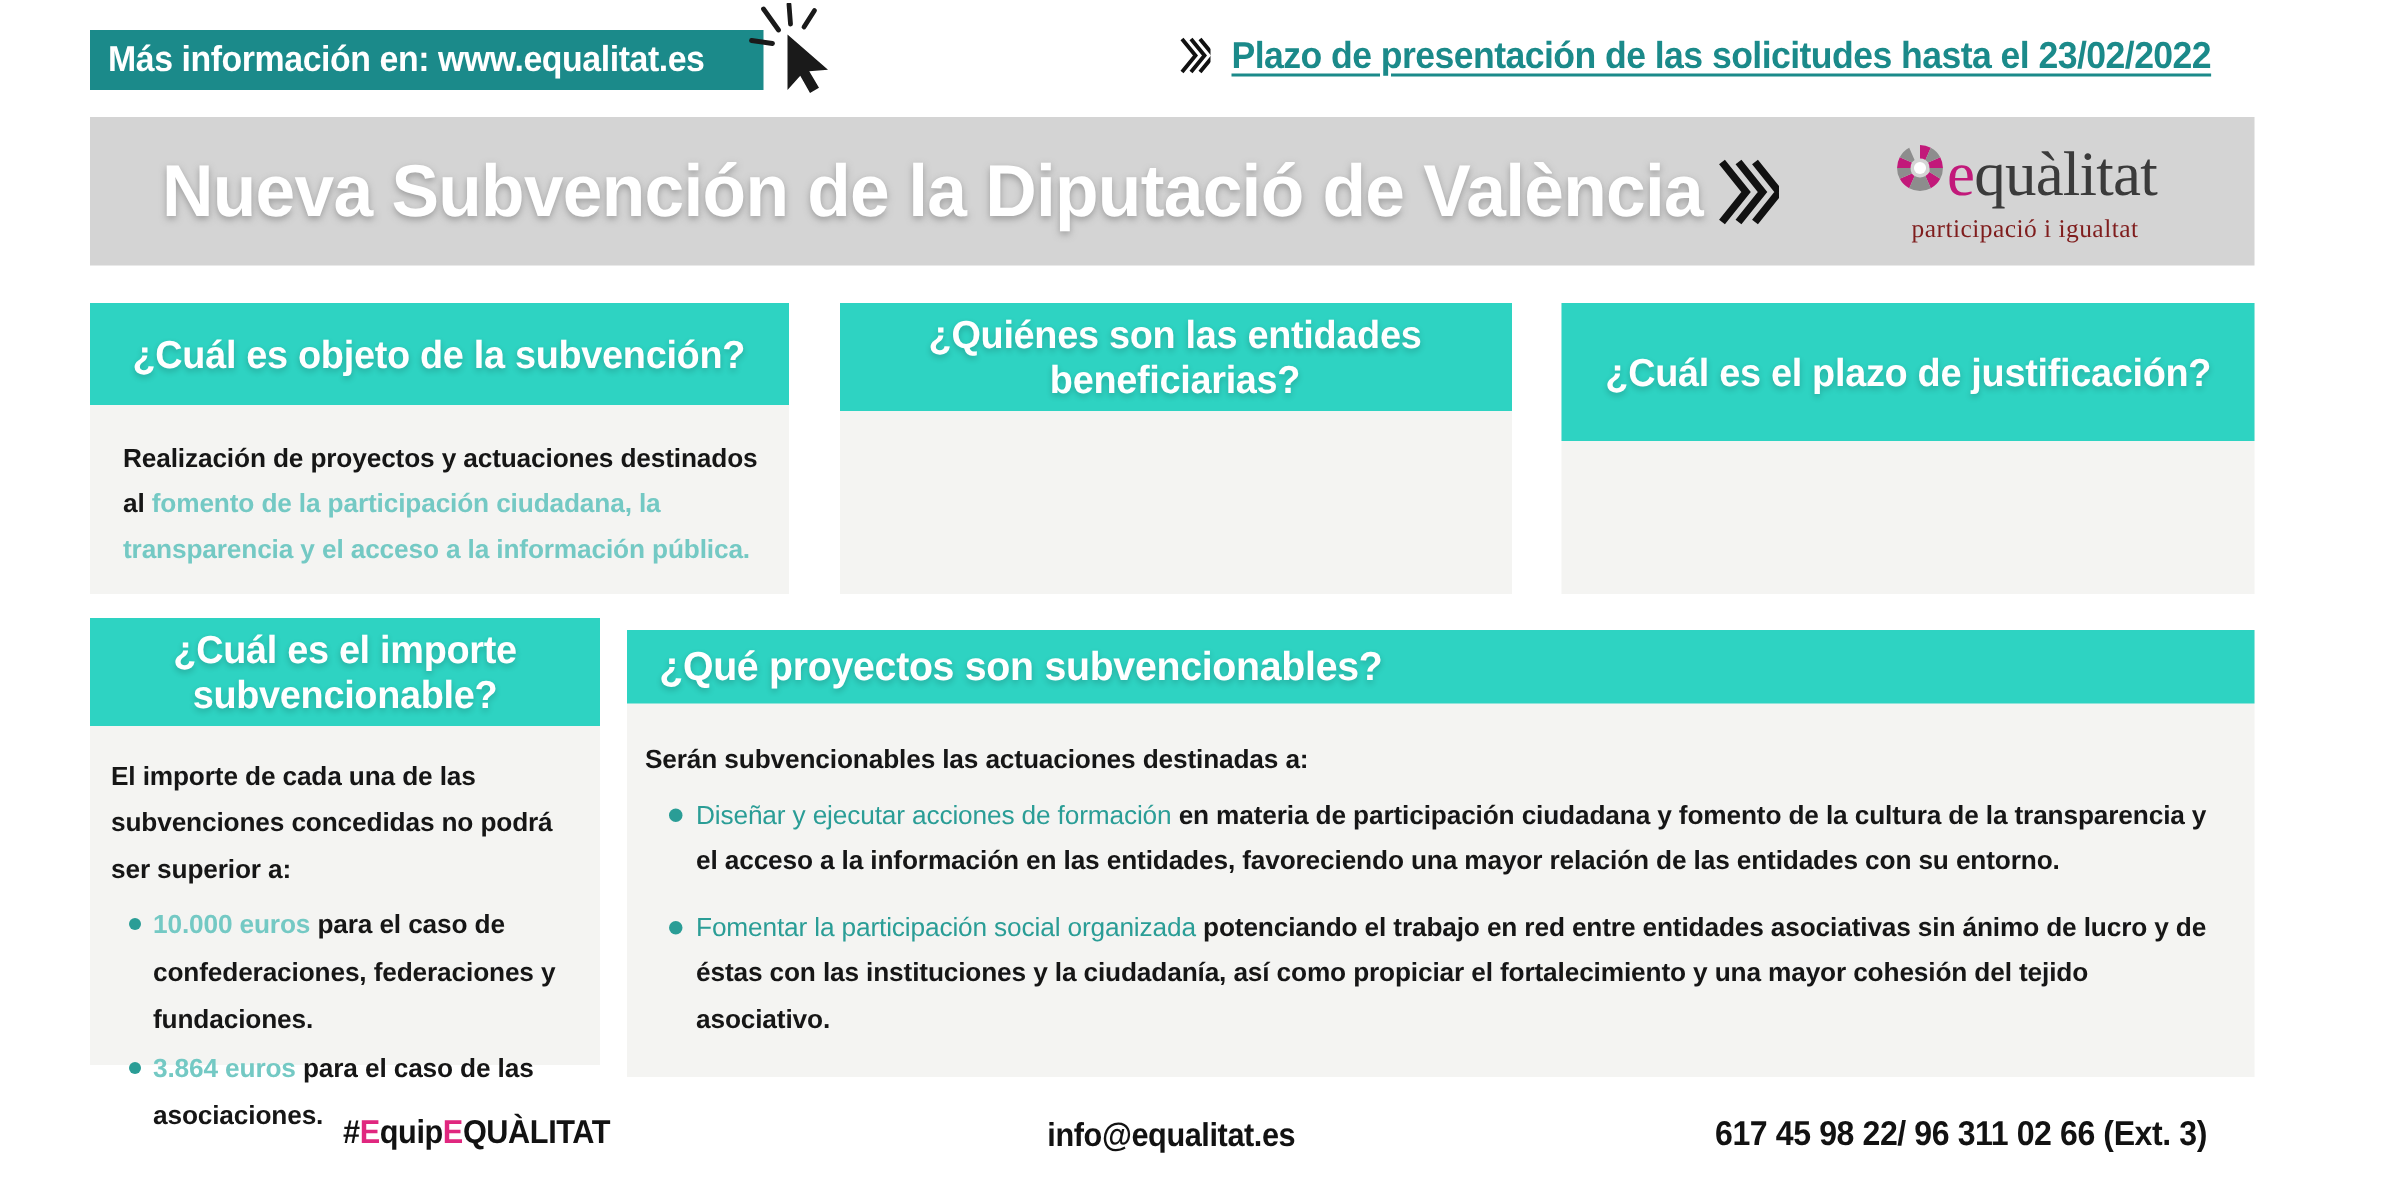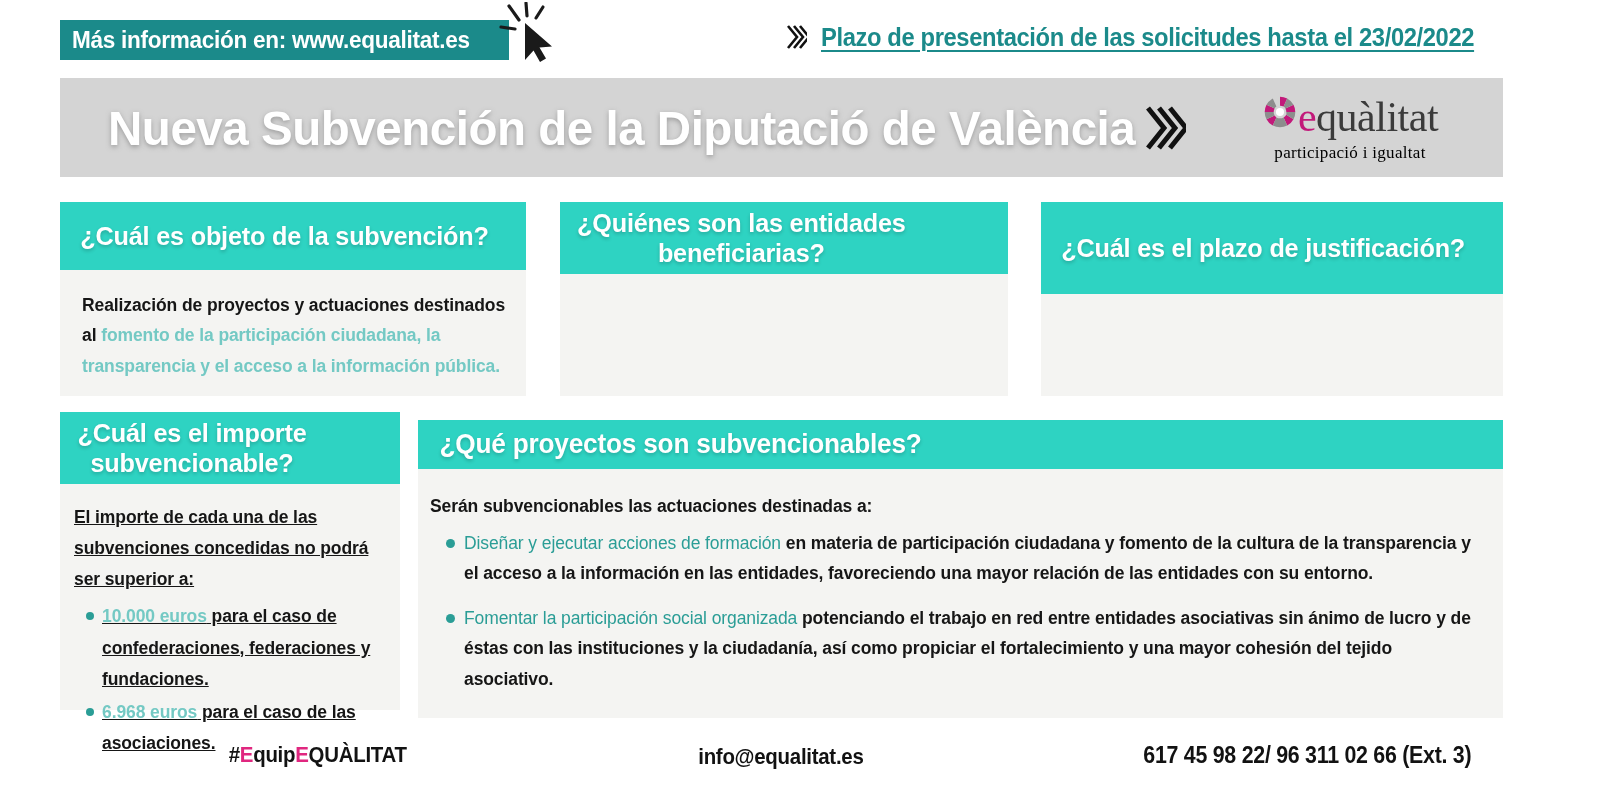--- a/index.html
+++ b/index.html
@@ -134,37 +134,37 @@
     font-family: "Liberation Serif", "DejaVu Serif", serif;
     font-size: 42px;
     letter-spacing: -0.5px;
     line-height: 1;
     color: #3b3b3b;
   }
   .logo-word .e { color: #c2197a; }
   .logo-sub {
     font-family: "Liberation Serif", "DejaVu Serif", serif;
     font-size: 17px;
-    color: #000000;
+    color: #7f1d1d;
     letter-spacing: 0.3px;
     margin-top: 2px;
   }
 
   
   .card {
     position: absolute;
     background: #f4f4f2;
     display: flex;
     flex-direction: column;
   }
   .card-head {
     background: #2ed3c2;
     display: flex;
     align-items: center;
-    justify-content: flex-start;
+    justify-content: center;
     text-align: center;
     padding: 8px 14px;
   }
   .card-head-text {
     color: #ffffff;
     font-size: 26px;
     font-weight: bold;
     line-height: 1.16;
     letter-spacing: -0.2px;
     text-shadow: 0 2px 4px rgba(0,0,0,0.20);
@@ -188,21 +188,21 @@
 
   #card-beneficiarias { left: 560px; top: 202px; width: 448px; height: 194px; }
   #card-beneficiarias .card-head { height: 72px; padding-left: 12px; }
 
   #card-justificacion { left: 1041px; top: 202px; width: 462px; height: 194px; }
   #card-justificacion .card-head { height: 92px; }
 
   
   #card-importe { left: 60px; top: 412px; width: 340px; height: 298px; }
   #card-importe .card-head { height: 72px; }
-  #card-importe .card-body { padding: 18px 16px 10px 14px; font-size: 17.5px; line-height: 1.78; text-decoration: underline; }
+  #card-importe .card-body { padding: 18px 16px 10px 14px; font-size: 17.5px; line-height: 1.78; }
 
   #card-proyectos { left: 418px; top: 420px; width: 1085px; height: 298px; }
   #card-proyectos .card-head { height: 78px; justify-content: flex-start; }
   #card-proyectos .card-head-text { font-size: 27px; }
   #card-proyectos .card-body { padding: 22px 22px 10px 12px; font-size: 17.5px; line-height: 1.74; }
 
   
   ul.blist { list-style: none; margin: 6px 0 0 0; padding: 0; }
   ul.blist > li {
     position: relative;
@@ -339,21 +339,21 @@
   </div>
 
   <div class="card" id="card-importe">
     <div class="card-head">
       <div class="card-head-text"><span>¿Cuál es el importe</span><br><span>subvencionable?</span></div>
     </div>
     <div class="card-body">
       <div>El importe de cada una de las subvenciones concedidas no podrá ser superior a:</div>
       <ul class="blist">
         <li><span class="hl">10.000 euros</span><span> para el caso de confederaciones, federaciones y fundaciones.</span></li>
-        <li><span class="hl">6.968 euros</span><span> para el caso de las asociaciones.</span></li>
+        <li><span class="hl">3.864 euros</span><span> para el caso de las asociaciones.</span></li>
       </ul>
     </div>
   </div>
 
   <div class="card" id="card-proyectos">
     <div class="card-head">
       <div class="card-head-text">¿Qué proyectos son subvencionables?</div>
     </div>
     <div class="card-body">
       <div>Serán subvencionables las actuaciones destinadas a:</div>

